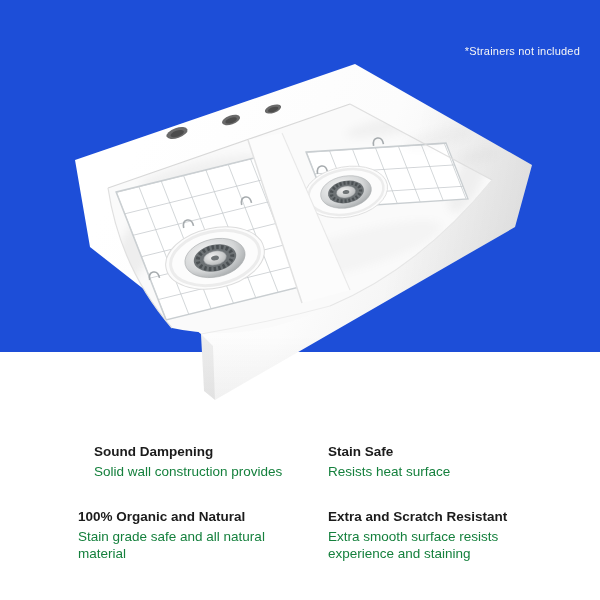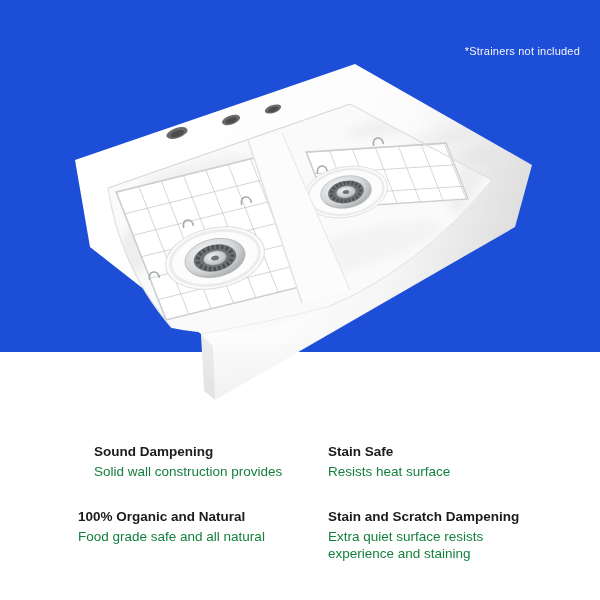--- a/index.html
+++ b/index.html
@@ -166,23 +166,24 @@
       <div class="line">Solid wall construction provides</div>
     </div>
 
     <div class="feature f1">
       <h3>Stain Safe</h3>
       <div class="line">Resists heat surface</div>
     </div>
 
     <div class="feature f2">
       <h3>100% Organic and Natural</h3>
-      <div class="line">Food grade safe and all natural</div>
+      <div class="line">Stain grade safe and all natural</div>
+      <div class="line">material</div>
     </div>
 
     <div class="feature f3">
-      <h3>Stain and Scratch Dampening</h3>
-      <div class="line">Extra quiet surface resists</div>
+      <h3>Extra and Scratch Resistant</h3>
+      <div class="line">Extra smooth surface resists</div>
       <div class="line">experience and staining</div>
     </div>
 
   </div>
 </div>
 
 </body></html>

